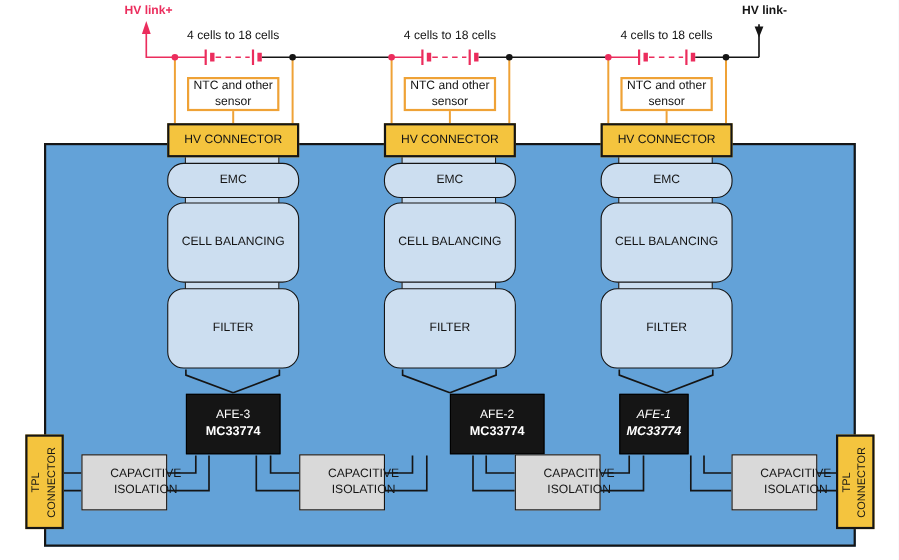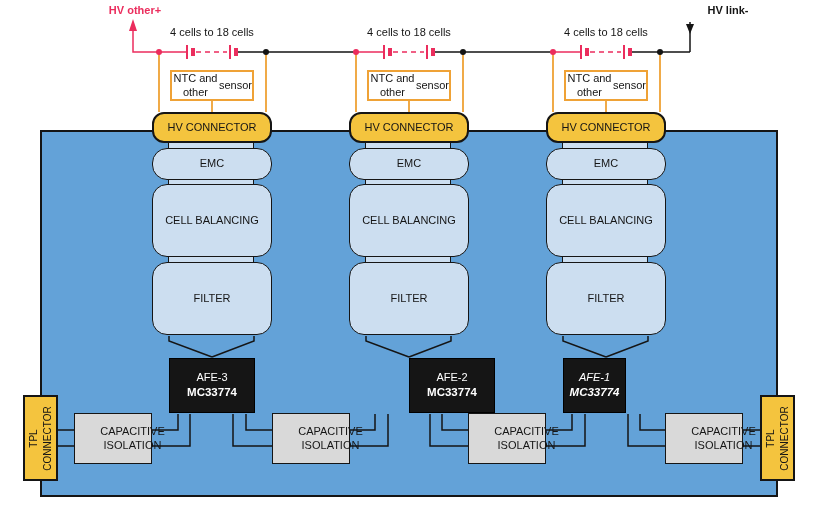--- a/index.html
+++ b/index.html
@@ -6,26 +6,26 @@
     --board:#63a2d8; --yellow:#f4c43e; --lightblue:#ccdef0; --gray:#d9d9d9;
     --ink:#151515; --red:#eb2d5d; --orange:#efa236; --white:#ffffff;
   }
   html,body{margin:0;padding:0;background:#fff;}
   .stage{position:relative;width:817px;height:509px;background:#fff;
          font-family:"Liberation Sans", sans-serif;color:var(--ink);overflow:hidden;}
   .abs{position:absolute;box-sizing:border-box;}
   .board{background:var(--board);border:2px solid var(--ink);}
   .box{display:flex;align-items:center;justify-content:center;text-align:center;
        font-size:11px;line-height:1.25;border:1.5px solid var(--ink);}
-  .ybox{background:var(--yellow);border-width:2px;border-radius:12px;}
+  .ybox{background:var(--yellow);border-width:2px;}
   .bbox{background:var(--lightblue);border-radius:15px;}
   .gbox{background:var(--gray);}
   .kbox{background:var(--ink);color:#fff;flex-direction:column;border:1.5px solid #000;}
   .kbox .part{font-weight:bold;font-size:11.5px;}
-  .ntc{background:var(--white);border:2px solid var(--orange);flex-direction:row;}
+  .ntc{background:var(--white);border:2px solid var(--orange);flex-direction:column;}
   .tab{background:var(--lightblue);border-left:1.5px solid var(--ink);border-right:1.5px solid var(--ink);}
   .lbl{font-size:11px;text-align:center;}
   .hvlbl{font-weight:bold;}
   .red{color:var(--red);}
   .tpl{background:var(--yellow);border:2px solid var(--ink);display:flex;align-items:center;justify-content:center;}
   .vtext{transform:rotate(-90deg);font-size:10px;line-height:1.35;text-align:center;white-space:nowrap;}
   svg.wires{position:absolute;left:0;top:0;pointer-events:none;}
   .stack{flex-direction:column;padding-left:39px;}
 </style>
 </head>
@@ -89,22 +89,22 @@
       <path d="M152 430 H178 V414 M152 446 H190 V414"></path>
       <path d="M246 414 V430 H272 M233 414 V446 H272"></path>
       <path d="M350 430 H375 V414 M350 446 H388 V414"></path>
       <path d="M442 414 V430 H468 M430 414 V446 H468"></path>
       <path d="M546 430 H572 V414 M546 446 H585 V414"></path>
       <path d="M640 414 V430 H665 M628 414 V446 H665"></path>
       <path d="M743 430 H760 M743 446 H760"></path>
     </g>
   </svg>
 
-  <div class="abs lbl hvlbl red" style="left:103px;top:4px;width:64px;">HV other+</div>
-  <div class="abs lbl hvlbl" style="left:696px;top:4px;width:64px;">HV link-</div>
+  <div class="abs lbl hvlbl red" style="left:103px;top:4px;width:64px;">HV link+</div>
+  <div class="abs lbl hvlbl" style="left:663px;top:4px;width:64px;">HV link-</div>
 
   <div class="abs lbl" style="left:152px;top:26px;width:120px;">4 cells to 18 cells</div>
   <div class="abs lbl" style="left:349px;top:26px;width:120px;">4 cells to 18 cells</div>
   <div class="abs lbl" style="left:546px;top:26px;width:120px;">4 cells to 18 cells</div>
 
   <div class="abs box ntc" style="left:170px;top:70px;width:84px;height:31px;">
     <span>NTC and other</span>
     <span>sensor</span>
   </div>
   <div class="abs box ntc" style="left:367px;top:70px;width:84px;height:31px;">

